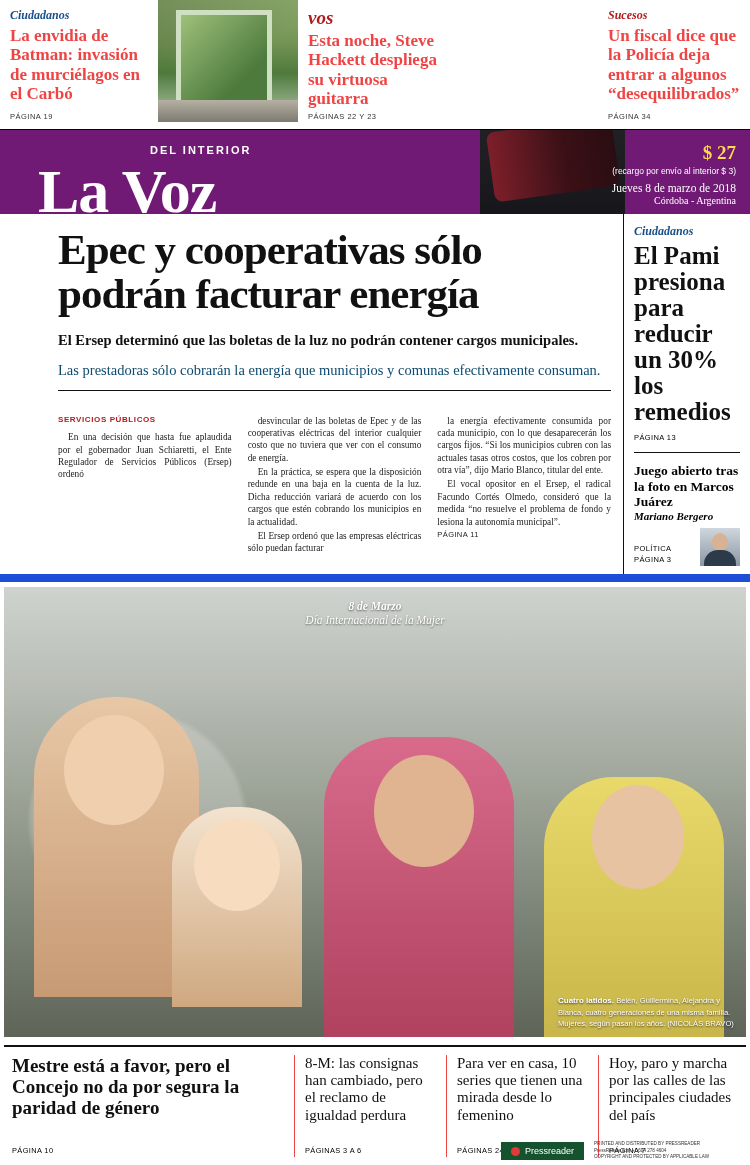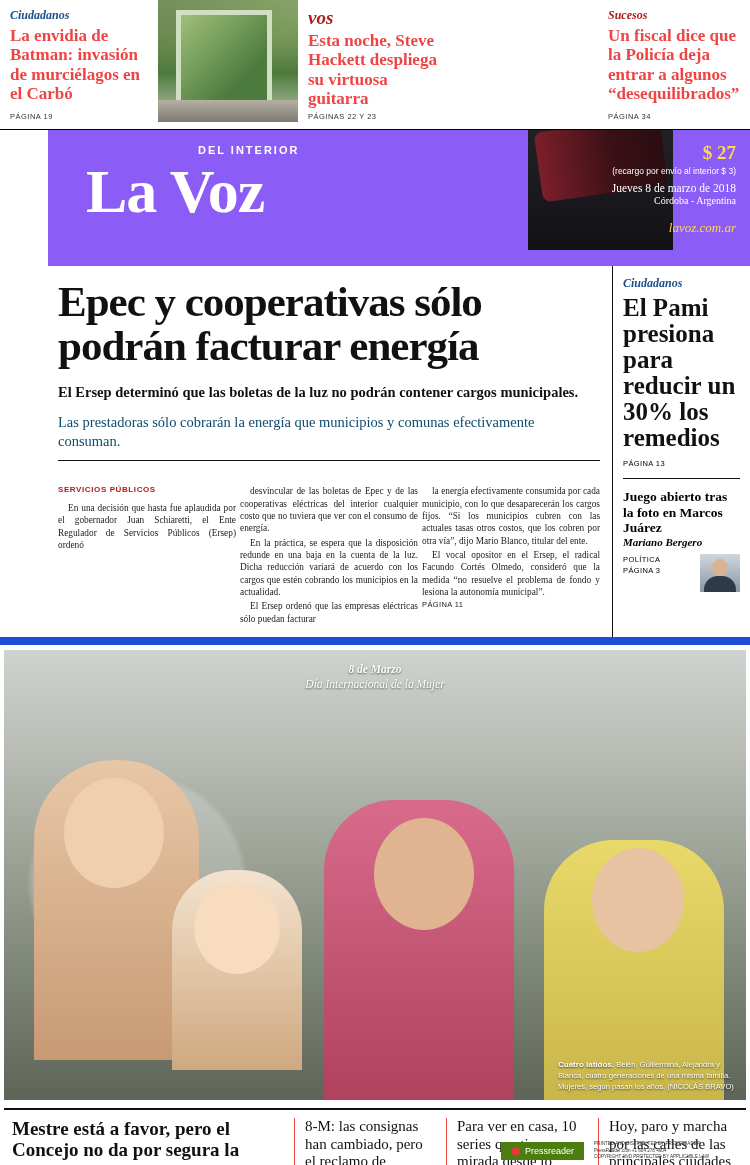--- a/index.html
+++ b/index.html
@@ -75,26 +75,25 @@
   }
   .photo-green::after{
     content:"";
     position:absolute; left:0; bottom:0; width:140px; height:22px;
     background: linear-gradient(#b6b0a4,#7e7a70);
   }
 
   
   .masthead {
     position: relative;
-    height: 136px;
-    background: #8b5cf6;
+    height: 84px;
+    background: #701a75;
     color: #fff;
     display: flex;
     overflow: hidden;
-    margin-left: 48px;
   }
   .mh-left { width: 300px; position: relative; padding: 18px 0 0 38px; }
   .mh-delinterior {
     position: absolute;
     left: 150px; top: 14px;
     font-family: "Liberation Sans", sans-serif;
     font-weight: bold;
     font-size: 11px;
     letter-spacing: 2px;
   }
@@ -174,21 +173,21 @@
     color: #111;
   }
   .subhead2 {
     font-family: "Liberation Serif", serif;
     font-size: 14.5px;
     line-height: 1.28;
     margin-top: 12px;
     color: #0c4a6e;
   }
   .sep { height:1px; background:#111; margin:10px 0 8px; }
-  .cols3 { display:flex; gap: 4px; margin-top: 24px; }
+  .cols3 { display:flex; gap: 16px; margin-top: 24px; }
   .col { width: 178px; font-size: 9.3px; line-height: 1.33; text-align: justify; color:#222; }
   .col p { text-indent: 10px; margin-bottom: 2px; }
   .label-red {
     color: #b01b1b;
     font-family: "Liberation Sans", sans-serif;
     font-weight: bold;
     font-size: 8px;
     letter-spacing: .6px;
     margin-bottom: 6px;
   }
@@ -209,21 +208,21 @@
   .r-pag { font-family:"Liberation Sans",sans-serif; font-size:7.5px; margin-top:8px; letter-spacing:.4px;}
   .rule { height:1px; background:#111; margin:10px 0; }
   .opin-title {
     font-family:"Liberation Serif",serif;
     font-weight:bold; font-size:13.5px; line-height:1.15;
   }
   .opin-author {
     font-family:"Liberation Serif",serif;
     font-weight:bold; font-style:italic; font-size:11px; 
   }
-  .opin-row { display:flex; align-items:flex-start; gap:6px; margin-top:6px; }
+  .opin-row { display:flex; align-items:flex-end; gap:6px; margin-top:6px; }
   .opin-meta { font-family:"Liberation Sans",sans-serif; font-size:7.5px; line-height:1.5; letter-spacing:.4px;}
   .headshot {
     width: 40px; height: 38px;
     background: linear-gradient(#cfd6dd,#8b97a5);
     position: relative; overflow:hidden; margin-left:auto;
   }
   .headshot::before{
     content:""; position:absolute; left:12px; top:5px; width:16px; height:18px;
     background:#d8b393; border-radius:50%;
   }
@@ -286,21 +285,21 @@
   .bh { font-family:"Liberation Serif",serif; font-size: 15px; line-height:1.16; color:#111; }
   .bpag { position:absolute; bottom:2px; font-family:"Liberation Sans",sans-serif; font-size:7.4px; letter-spacing:.4px;}
 
   
   .footer {
     position:absolute; left:0; bottom:0; width:750px; height:28px;
     display:flex; align-items:center; justify-content:flex-end; gap:10px;
     padding-right: 6px;
   }
   .pressreader {
-    background:#4d7c0f; color:#fff; font-family:"Liberation Sans",sans-serif;
+    background:#14532d; color:#fff; font-family:"Liberation Sans",sans-serif;
     font-size: 9px; padding: 4px 10px; display:flex; align-items:center; gap:5px;
   }
   .pr-dot { width:9px; height:9px; background:#e03a3a; border-radius:50%; display:inline-block;}
   .foot-text {
     font-family:"Liberation Sans",sans-serif; font-size: 4.6px; line-height:1.5;
     color:#333; text-align:left; width: 150px;
   }
 </style>
 </head>
 <body>

